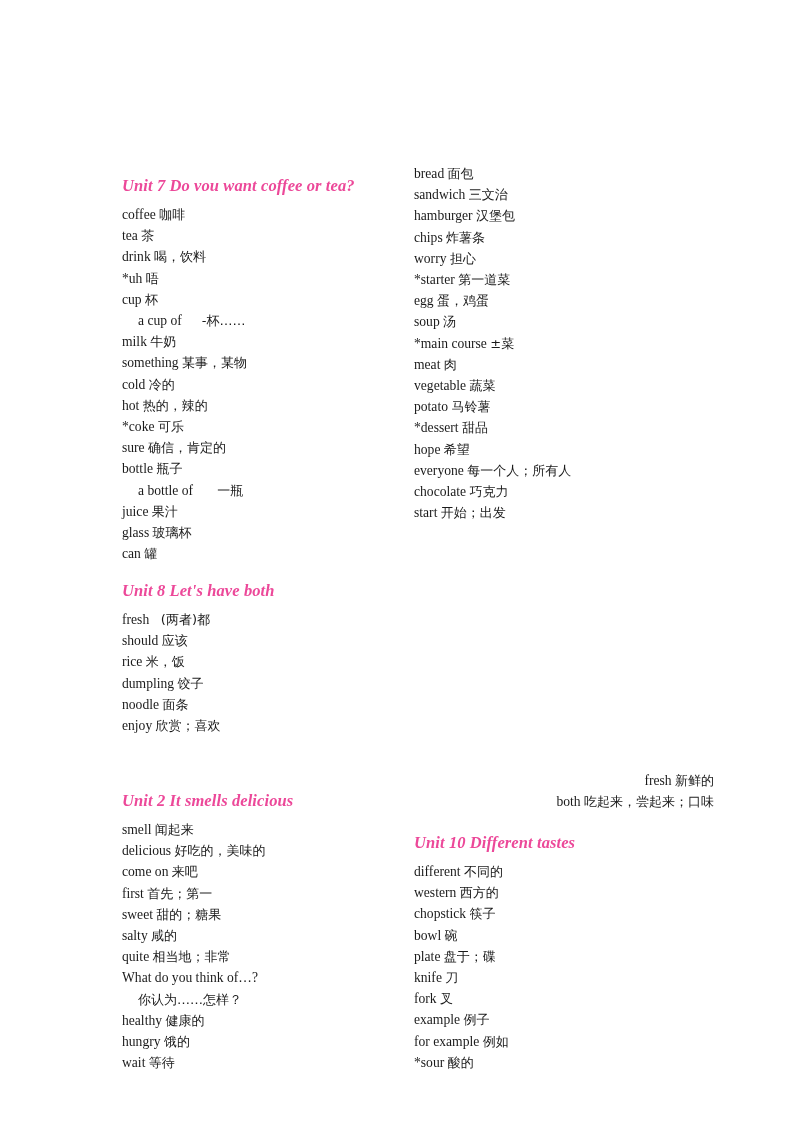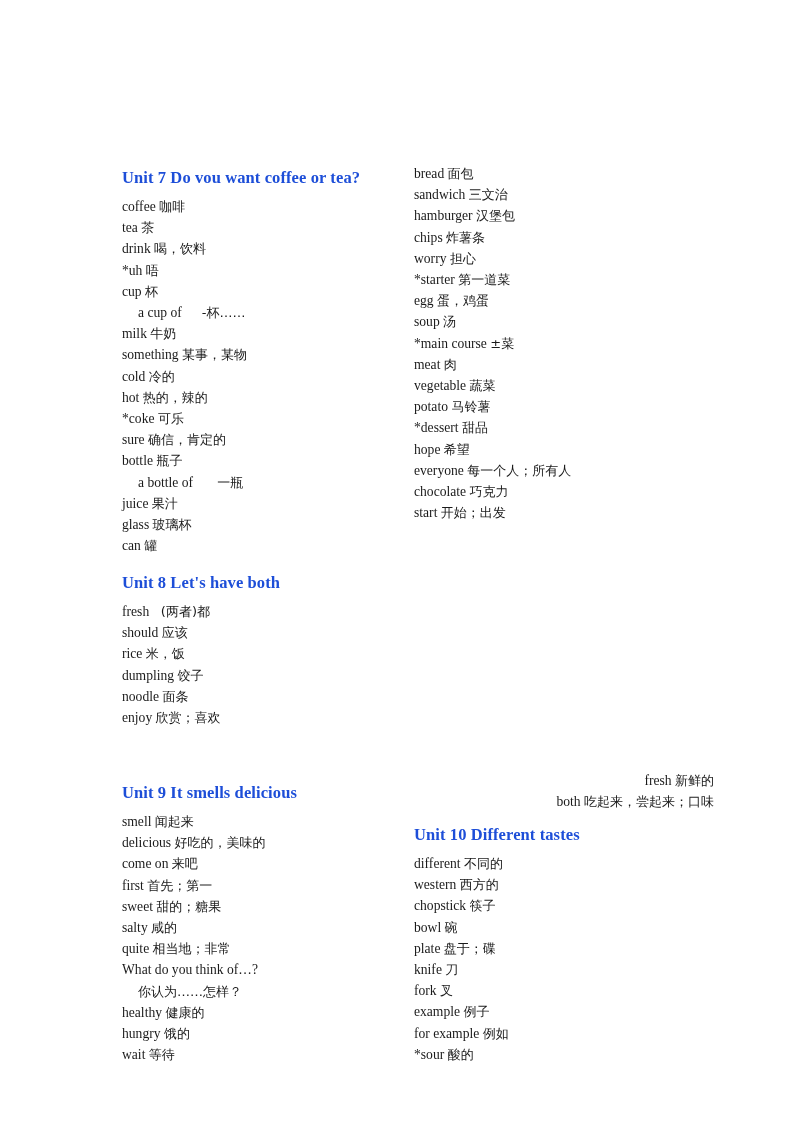--- a/index.html
+++ b/index.html
@@ -18,23 +18,24 @@
   }
 
   .block { position: absolute; width: 300px; }
 
   .unit-heading {
     font-family: "Liberation Serif", "DejaVu Serif", serif;
     font-weight: bold;
     font-size: 16.5px;
     line-height: 21px;
     letter-spacing: 0.1px;
-    color: #1d4ed8;
+    color: #ec4899;
     white-space: nowrap;
-    margin: 4px 0 8px 0;
+    margin: 12px 0 8px 0;
+    font-style: italic;
   }
   .entry {
     font-size: 13.6px;
     line-height: 21.2px;
     color: #1a1a1a;
     white-space: pre;
     margin: 0;
   }
   .entry.indent { padding-left: 16px; }
   .entry .en { font-family: "Liberation Serif", "DejaVu Serif", serif; }
@@ -94,21 +95,21 @@
         <div class="vocab-list">
           <div class="entry"><span class="en">fresh</span> <span class="cn">  (两者)都</span></div>
           <div class="entry"><span class="en">should</span> <span class="cn">应该</span></div>
           <div class="entry"><span class="en">rice</span> <span class="cn">米，饭</span></div>
           <div class="entry"><span class="en">dumpling</span> <span class="cn">饺子</span></div>
           <div class="entry"><span class="en">noodle</span> <span class="cn">面条</span></div>
           <div class="entry"><span class="en">enjoy</span> <span class="cn">欣赏；喜欢</span></div>
         </div>
       </div>
       <div class="block" style="top: 778px; left: 122px;">
-        <div class="unit-heading">Unit 9 It smells delicious</div>
+        <div class="unit-heading">Unit 2 It smells delicious</div>
         <div class="vocab-list">
           <div class="entry"><span class="en">smell</span> <span class="cn">闻起来</span></div>
           <div class="entry"><span class="en">delicious</span> <span class="cn">好吃的，美味的</span></div>
           <div class="entry"><span class="en">come on</span> <span class="cn">来吧</span></div>
           <div class="entry"><span class="en">first</span> <span class="cn">首先；第一</span></div>
           <div class="entry"><span class="en">sweet</span> <span class="cn">甜的；糖果</span></div>
           <div class="entry"><span class="en">salty</span> <span class="cn">咸的</span></div>
           <div class="entry"><span class="en">quite</span> <span class="cn">相当地；非常</span></div>
           <div class="entry"><span class="en">What do you think of…?</span><span class="cn"></span></div>
           <div class="entry indent"><span class="en"></span><span class="cn">你认为……怎样？</span></div>

